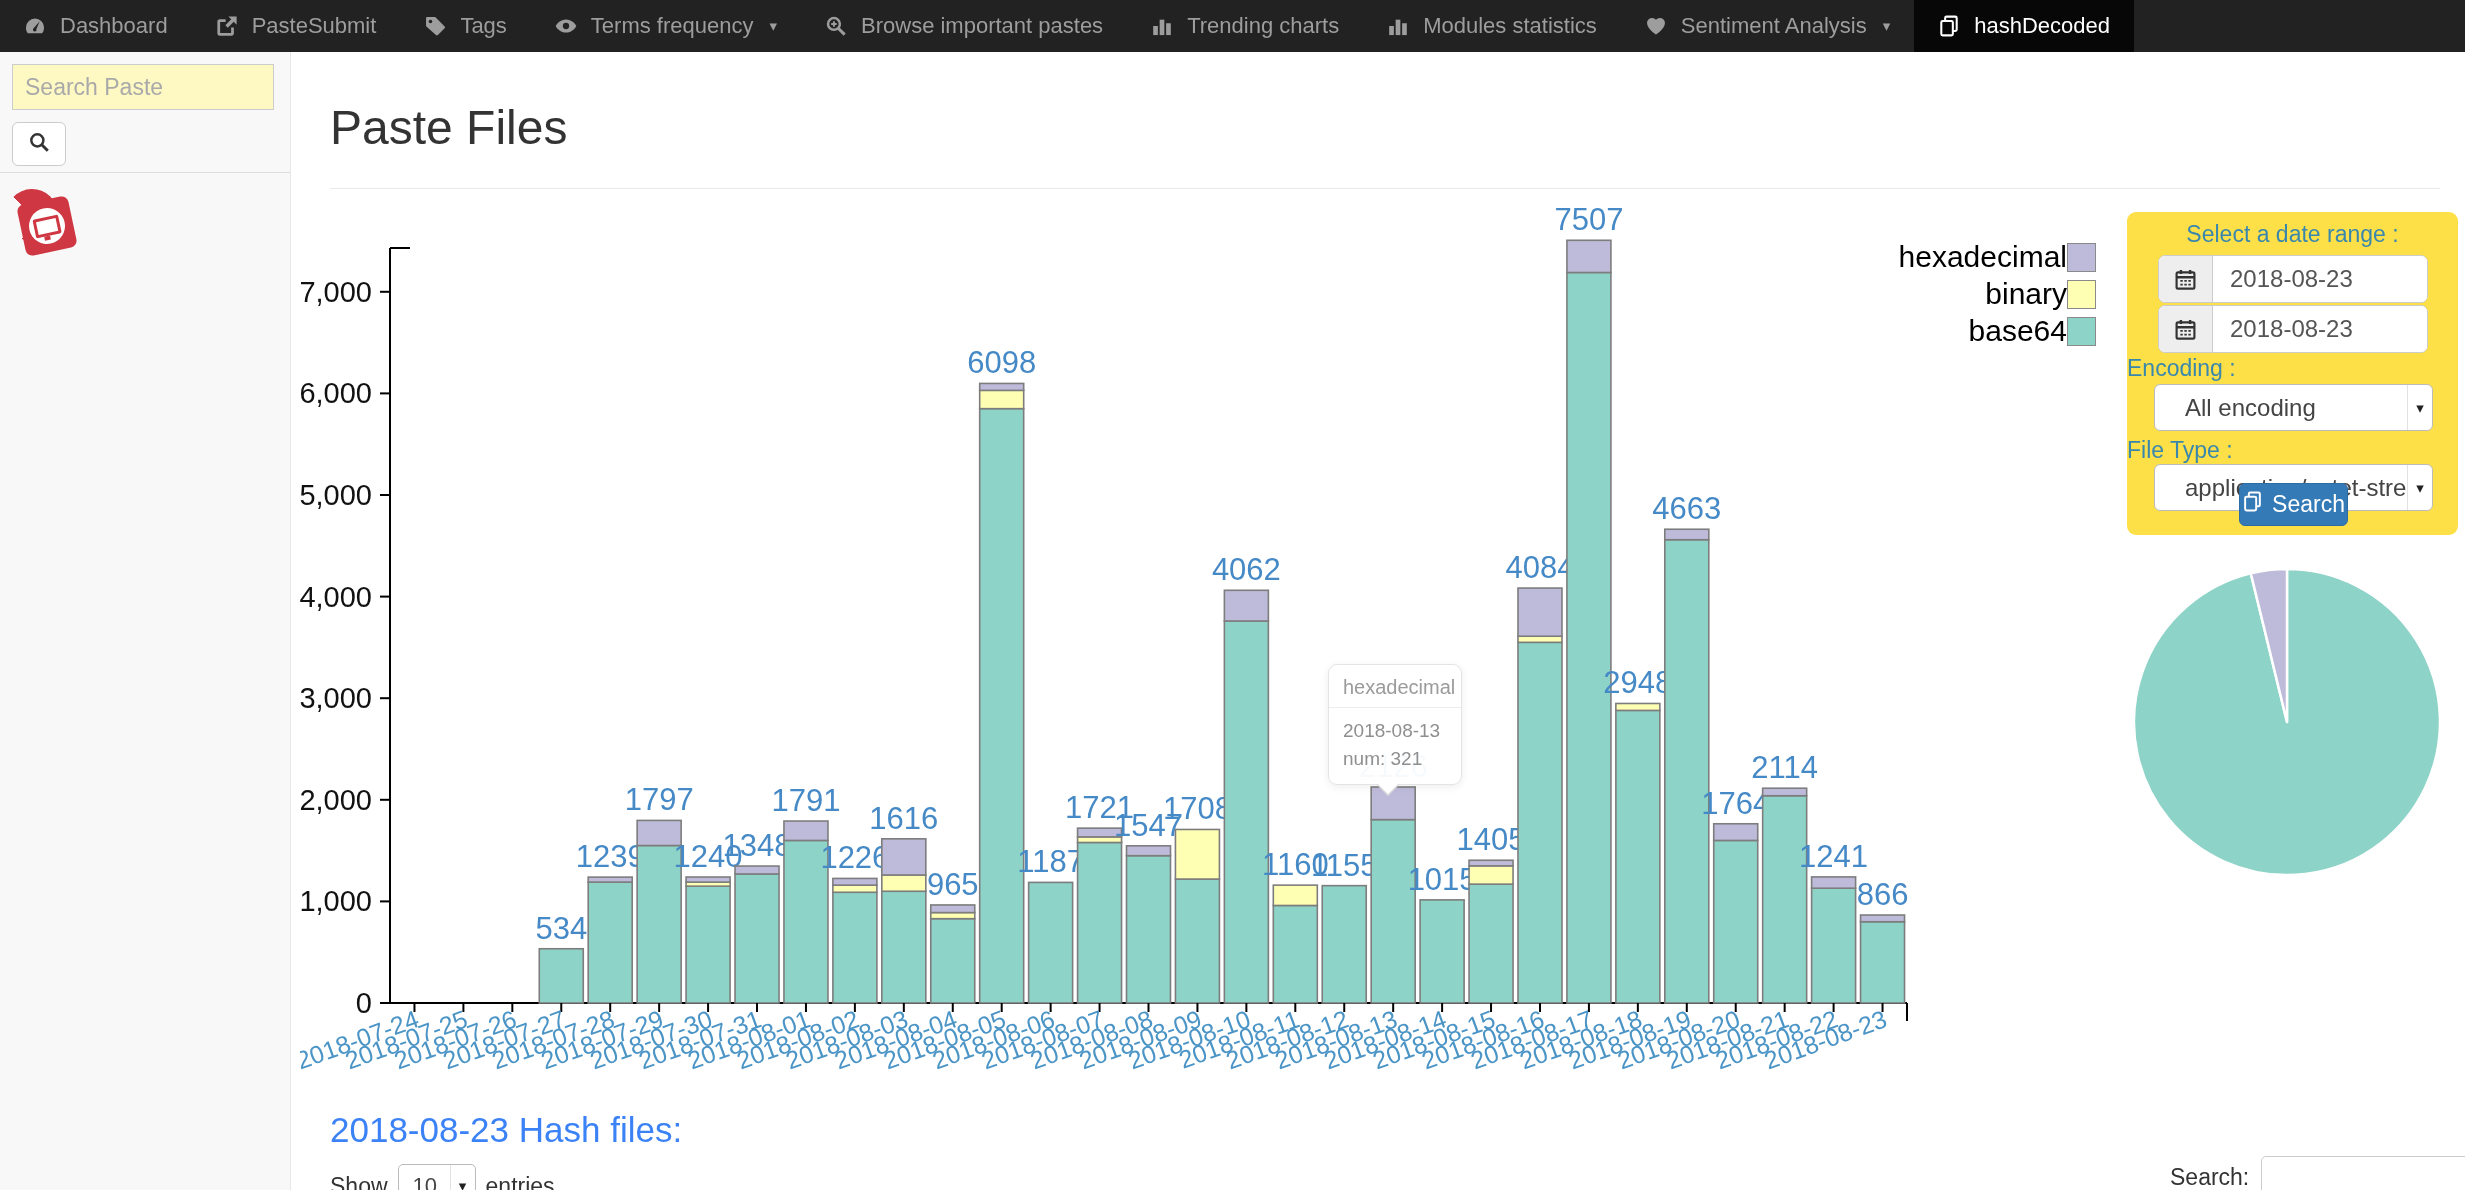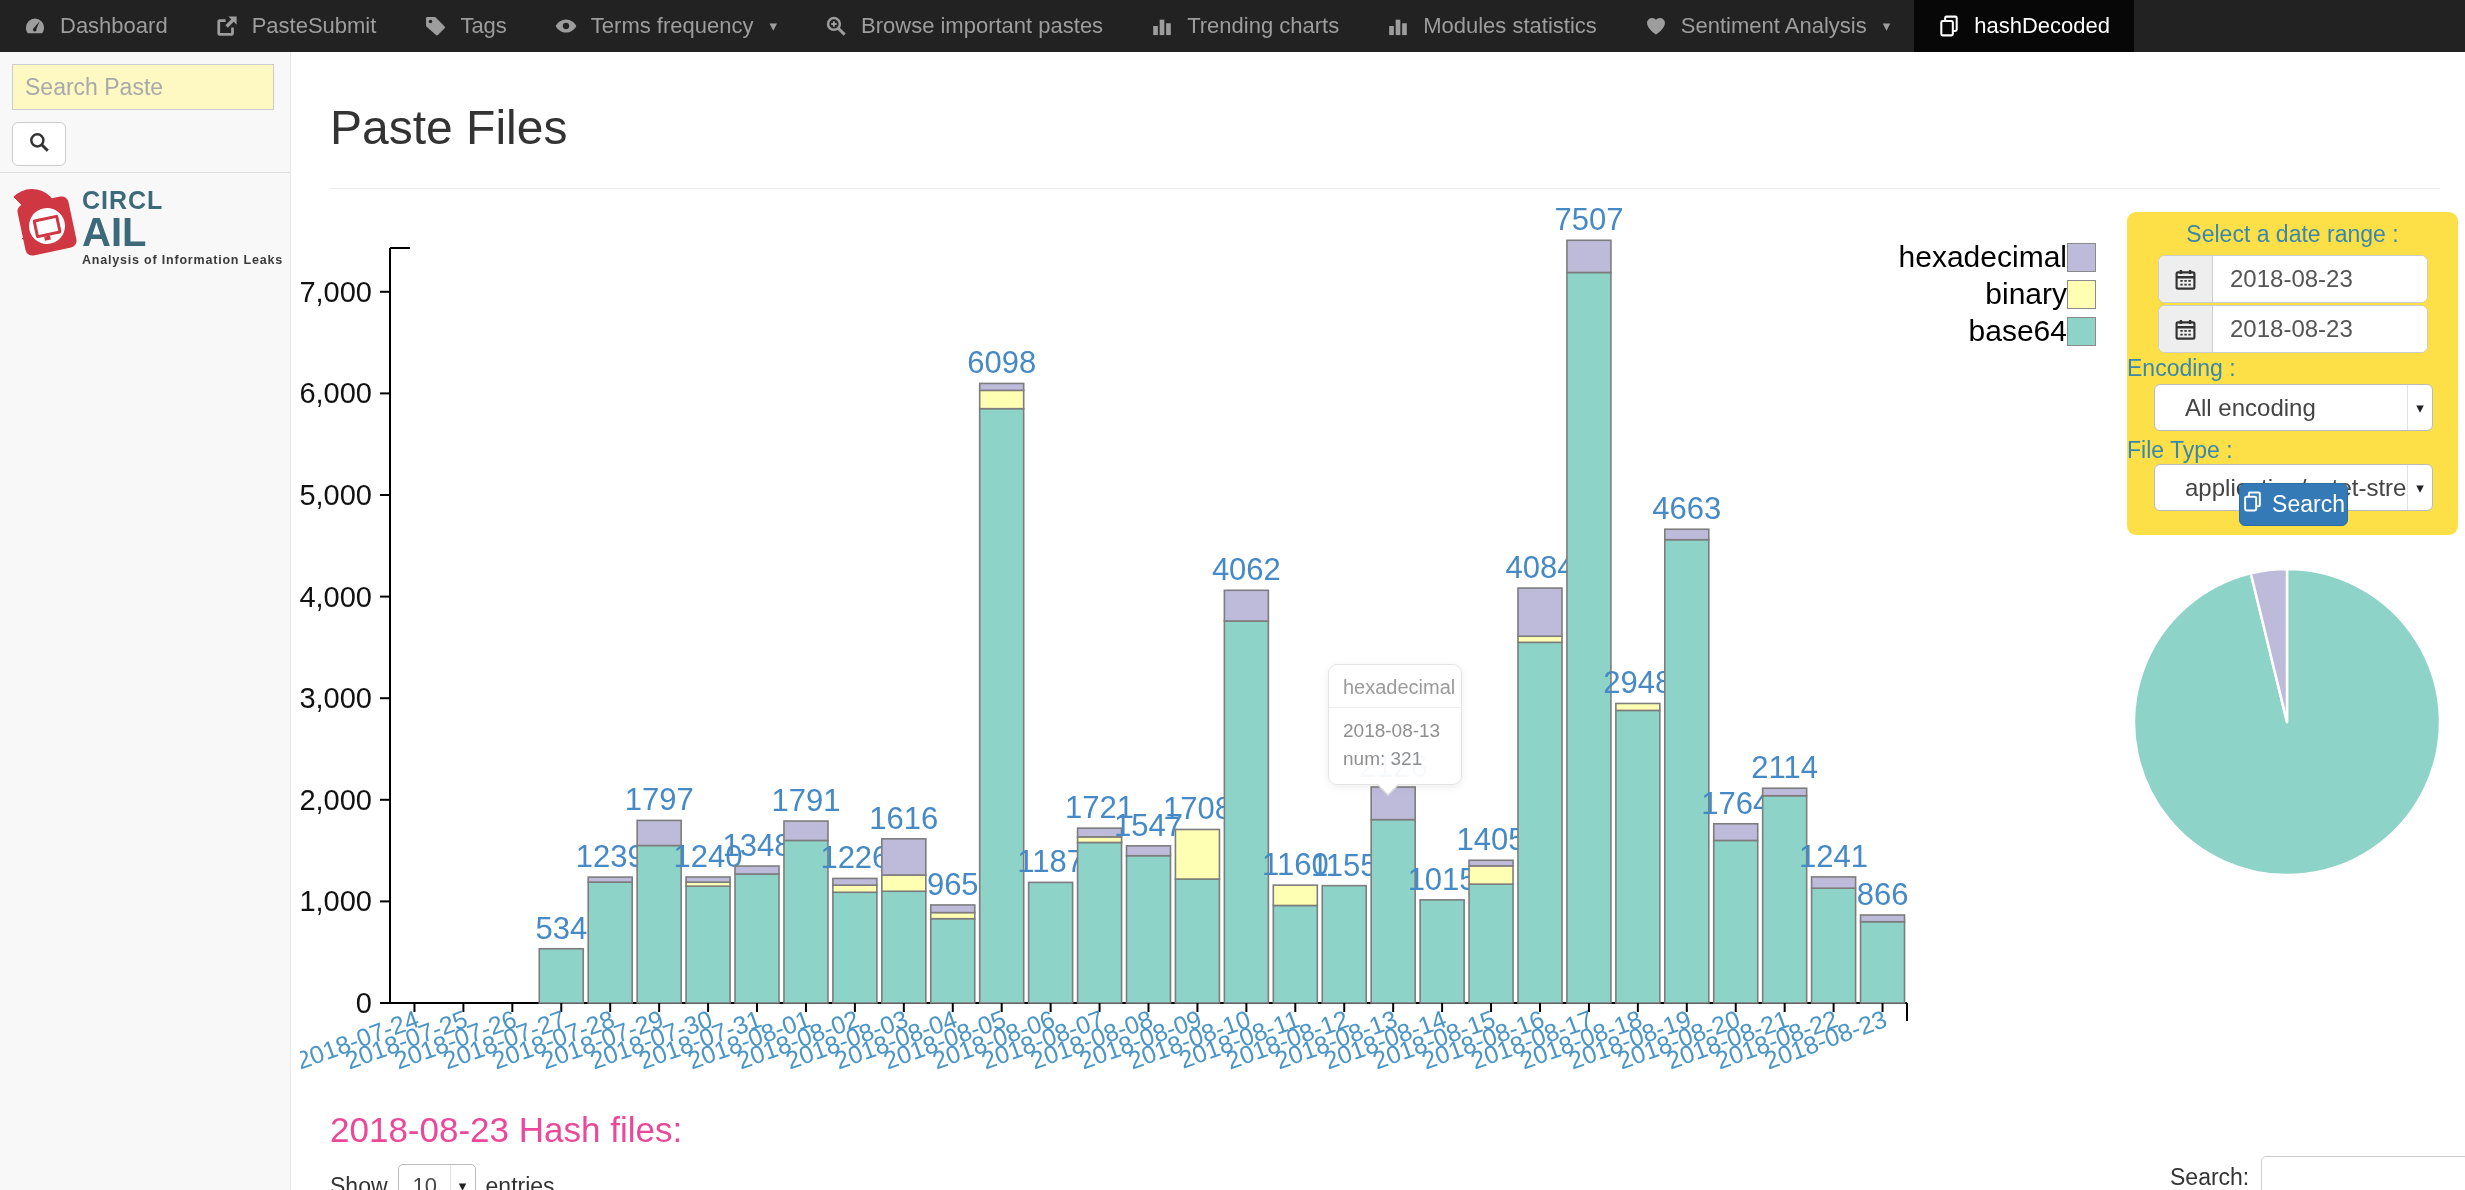--- a/index.html
+++ b/index.html
@@ -64,21 +64,21 @@
   .panel-label{position:absolute;left:0;width:331px;text-align:left;font-size:23px;color:#3a87ad;}
   .fake-select{position:absolute;left:27px;width:277px;height:45px;background:#fff;border:1px solid #bbb;border-radius:6px;display:flex;align-items:center;cursor:pointer;}
   .fs-text{flex:1;font-size:24px;color:#444;padding-left:30px;white-space:nowrap;overflow:hidden;}
   .fs-caret{width:24px;align-self:stretch;display:flex;align-items:center;justify-content:center;color:#222;font-size:15px;border-left:1px solid #e2e2e2;}
   .panel-search-btn{position:absolute;left:112px;top:271px;width:107px;height:41px;background:#337ab7;border:1px solid #2e6da4;border-radius:6px;color:#fff;font-size:23px;display:flex;align-items:center;justify-content:center;gap:9px;cursor:pointer;}
   .panel-search-btn svg{width:21px;height:21px;}
 
   .pie-svg{position:absolute;left:1831px;top:505px;}
 
   
-  .bottom-heading{position:absolute;left:39px;top:1058px;font-size:35px;font-weight:500;color:#ec4899;}
+  .bottom-heading{position:absolute;left:39px;top:1058px;font-size:35px;font-weight:500;color:#3b82f6;}
   .dt-length{position:absolute;left:39px;top:1112px;display:flex;align-items:center;gap:10px;font-size:23px;color:#333;}
   .dt-select{width:76px;height:42px;border:1px solid #bbb;border-radius:5px;background:#fff;display:flex;align-items:center;cursor:pointer;}
   .dt-select .fs-text{font-size:22px;padding-left:14px;}
   .dt-search{position:absolute;left:1879px;top:1104px;display:flex;align-items:center;gap:12px;font-size:23px;color:#333;}
   .dt-search-input{width:186px;height:40px;border:1px solid #ccc;border-radius:5px;outline:none;font-size:22px;padding:0 10px;font-family:inherit;}
 </style>
 </head>
 <body>
 
 <div class="navbar" id="navbar">
@@ -181,25 +181,20 @@
   </div>
   <div class="sidebar-divider"></div>
   <div class="logo-block">
     <div class="logo-mark">
       <div class="logo-pie"></div>
       <div class="logo-square">
           <div class="logo-screen">
             <div class="logo-monitor"></div>
           </div>
         </div>
-    </div>
-    <div class="logo-text">
-      <div class="logo-line1">CIRCL</div>
-      <div class="logo-line2">AIL</div>
-      <div class="logo-subtitle">Analysis of Information Leaks</div>
     </div>
   </div>
 </div>
 
 <div class="main">
   <div class="page-title">Paste Files</div>
   <div class="title-rule"></div>
 
   <svg class="chart-svg" id="barchart" width="1630" height="890">
       <line x1="90" y1="54" x2="90" y2="809" stroke="#000" stroke-width="2"></line>

